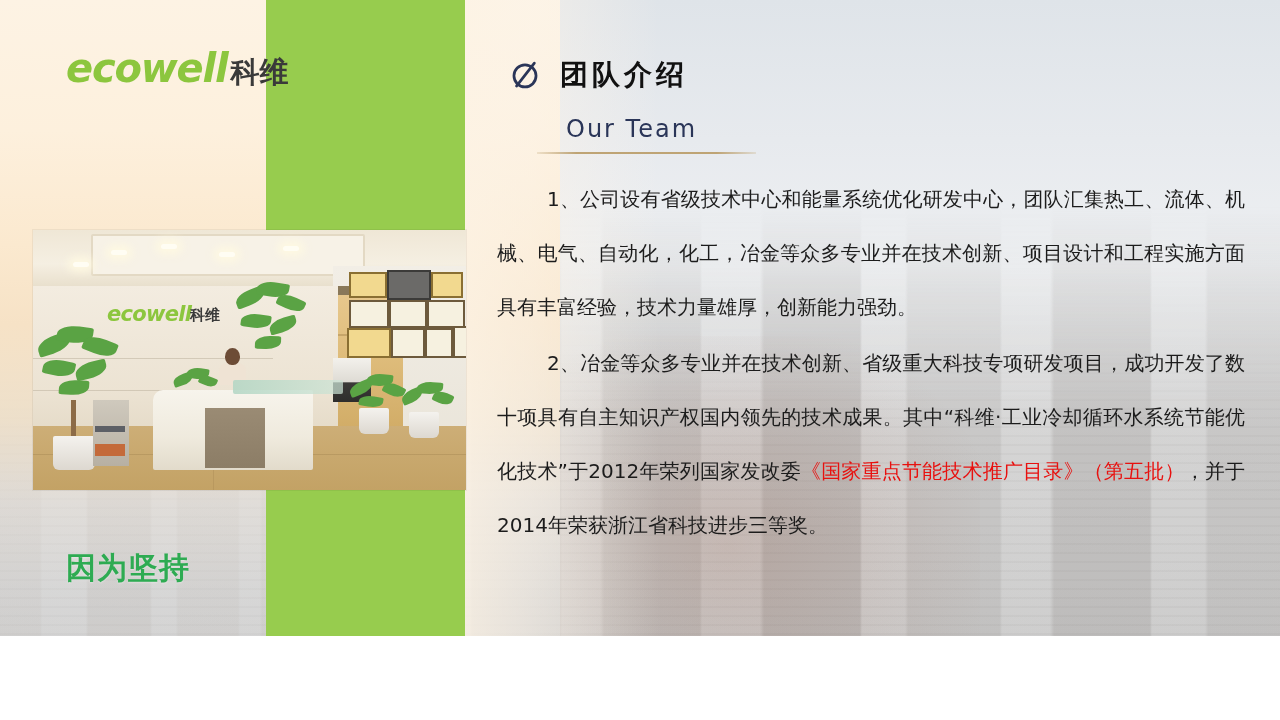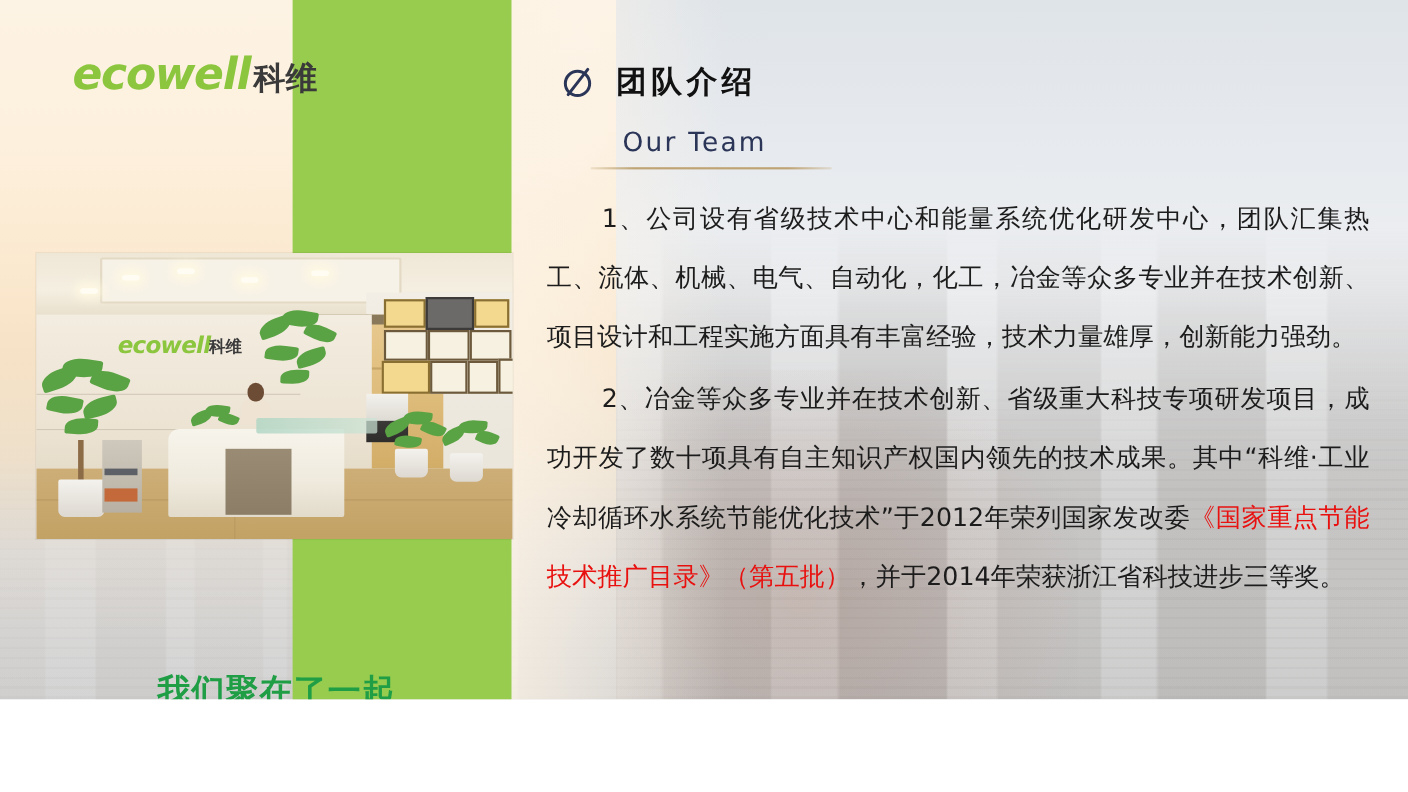--- a/index.html
+++ b/index.html
@@ -275,21 +275,21 @@
     position: absolute;
     left: 537px; top: 152px;
     width: 219px; height: 2px;
     background: linear-gradient(to right, rgba(196,170,122,0.25), rgba(188,160,110,0.95) 18%, rgba(188,160,110,0.95) 82%, rgba(196,170,122,0.25));
   }
 
   .body-copy {
     position: absolute;
     left: 497px; top: 172px;
     width: 748px;
-    font-size: 23px;
+    font-size: 20px;
     line-height: 54px;
     color: #1c1c1c;
     text-align: justify;
     text-justify: inter-ideograph;
   }
   .para { margin: 0 0 0 0; }
   .para + .para { margin-top: 2px; }
   .indent { display: inline-block; width: 50px; }
   .red { color: #e8110f; }
 </style>
@@ -403,21 +403,21 @@
       <div class="ph-leaf" style="left:16px; top:2px;  width:26px; height:12px; transform:rotate(4deg);"></div>
       <div class="ph-leaf" style="left:32px; top:12px; width:20px; height:12px; transform:rotate(24deg);"></div>
     </div>
     <div class="ph-pot" style="left:376px; top:182px; width:30px; height:26px;"></div>
 
     <div class="ph-shelf"></div>
     <div class="ph-shelf-r" style="left:62px; top:214px; width:30px; height:12px;"></div>
     <div class="ph-shelf-r" style="left:62px; top:196px; width:30px; height:6px; background:#5d6066;"></div>
   </div>
 
-  <div class="slogan2" id="slogan2" style="color: rgb(31, 158, 70);">我们聚在了一起</div>
+  <div class="slogan1" id="slogan1" style="color: rgb(46, 171, 82);">因为坚持</div>
 
   <div class="title-row">
     <svg class="title-icon" viewBox="0 0 40 40">
       <circle cx="20" cy="21" r="13" fill="none" stroke="#2a3558" stroke-width="3.2"></circle>
       <line x1="10" y1="33" x2="31" y2="6" stroke="#2a3558" stroke-width="3.2" stroke-linecap="round"></line>
     </svg>
     <div class="title-text">团队介绍</div>
   </div>
   <div class="subtitle" id="subtitle" style="color: rgb(42, 53, 88);">Our  Team</div>
   <div class="subtitle-rule"></div>

